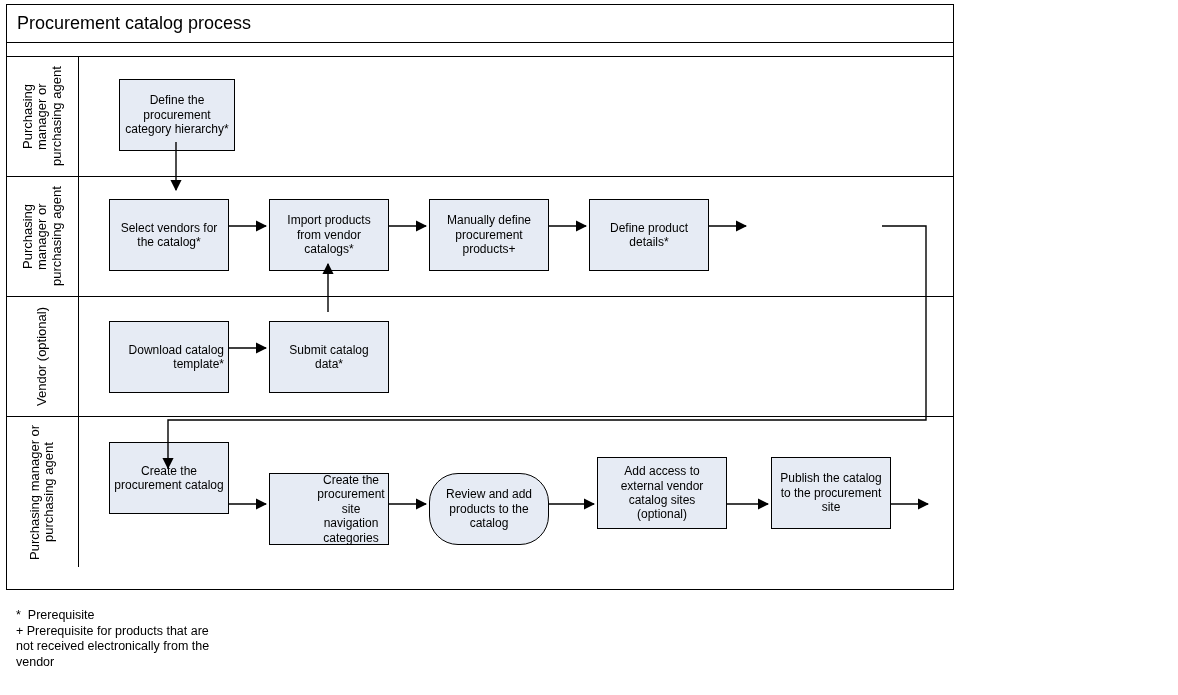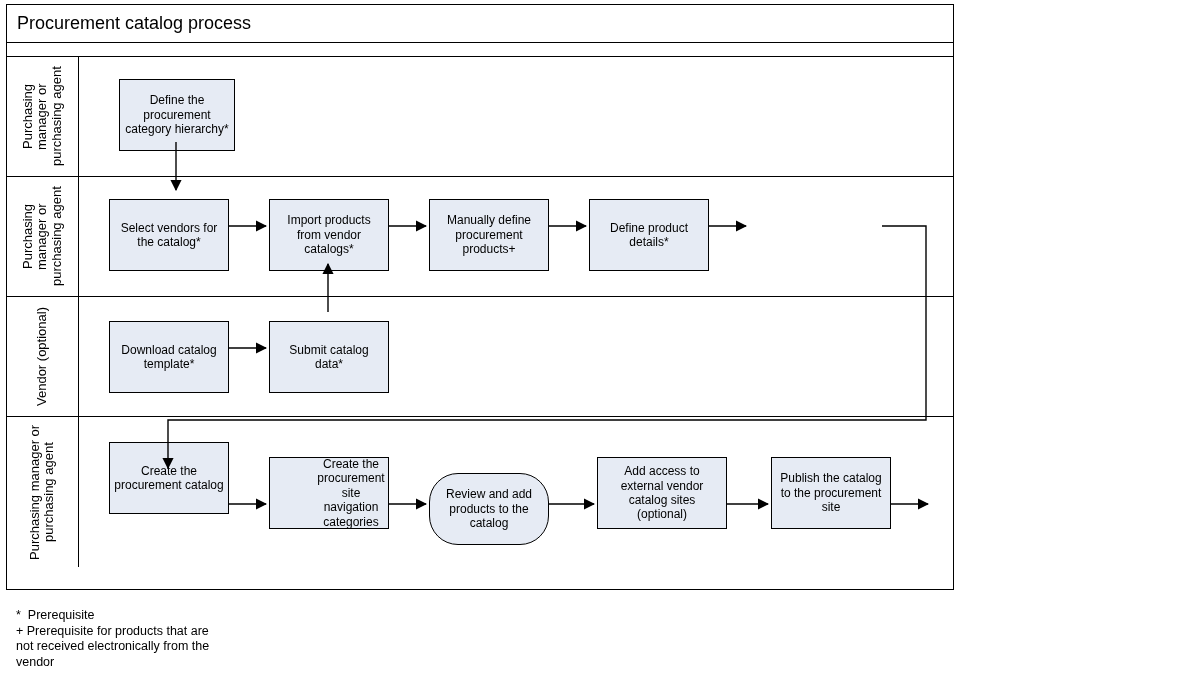--- a/index.html
+++ b/index.html
@@ -123,34 +123,34 @@
       <div class="box" style="left:510px; top:22px;">Define product details*</div>
     </div>
   </div>
 
   <div class="lane">
     <div class="lane-label">
       <span>Vendor
 (optional)</span>
     </div>
     <div class="lane-body">
-      <div class="box" style="left:30px; top:24px;">Download catalog template*</div>
+      <div class="box" style="left:30px; top:24px;text-align:right;">Download catalog template*</div>
       <div class="box" style="left:190px; top:24px;">Submit catalog data*</div>
     </div>
   </div>
 
   <div class="lane tall last">
     <div class="lane-label">
       <span>Purchasing
 manager or
 purchasing agent</span>
     </div>
     <div class="lane-body">
       <div class="box" style="left:30px; top:25px;">Create the procurement catalog</div>
-      <div class="box" style="left:190px; top:40px;padding-left:48px;">Create the procurement site navigation categories</div>
+      <div class="box" style="left:190px; top:56px;padding-left:48px;">Create the procurement site navigation categories</div>
       <div class="box" style="left:350px; top:56px;border-radius:29px;">Review and add products to the catalog</div>
       <div class="box" style="left:518px; top:40px; width:130px;">Add access to external vendor catalog sites (optional)</div>
       <div class="box" style="left:692px; top:40px;">Publish the catalog to the procurement site</div>
     </div>
   </div>
 </div>
 
 <svg class="arrows">
   <defs>
     <marker id="ah" viewBox="0 0 10 10" refX="9" refY="5" markerWidth="8" markerHeight="8" orient="auto">

